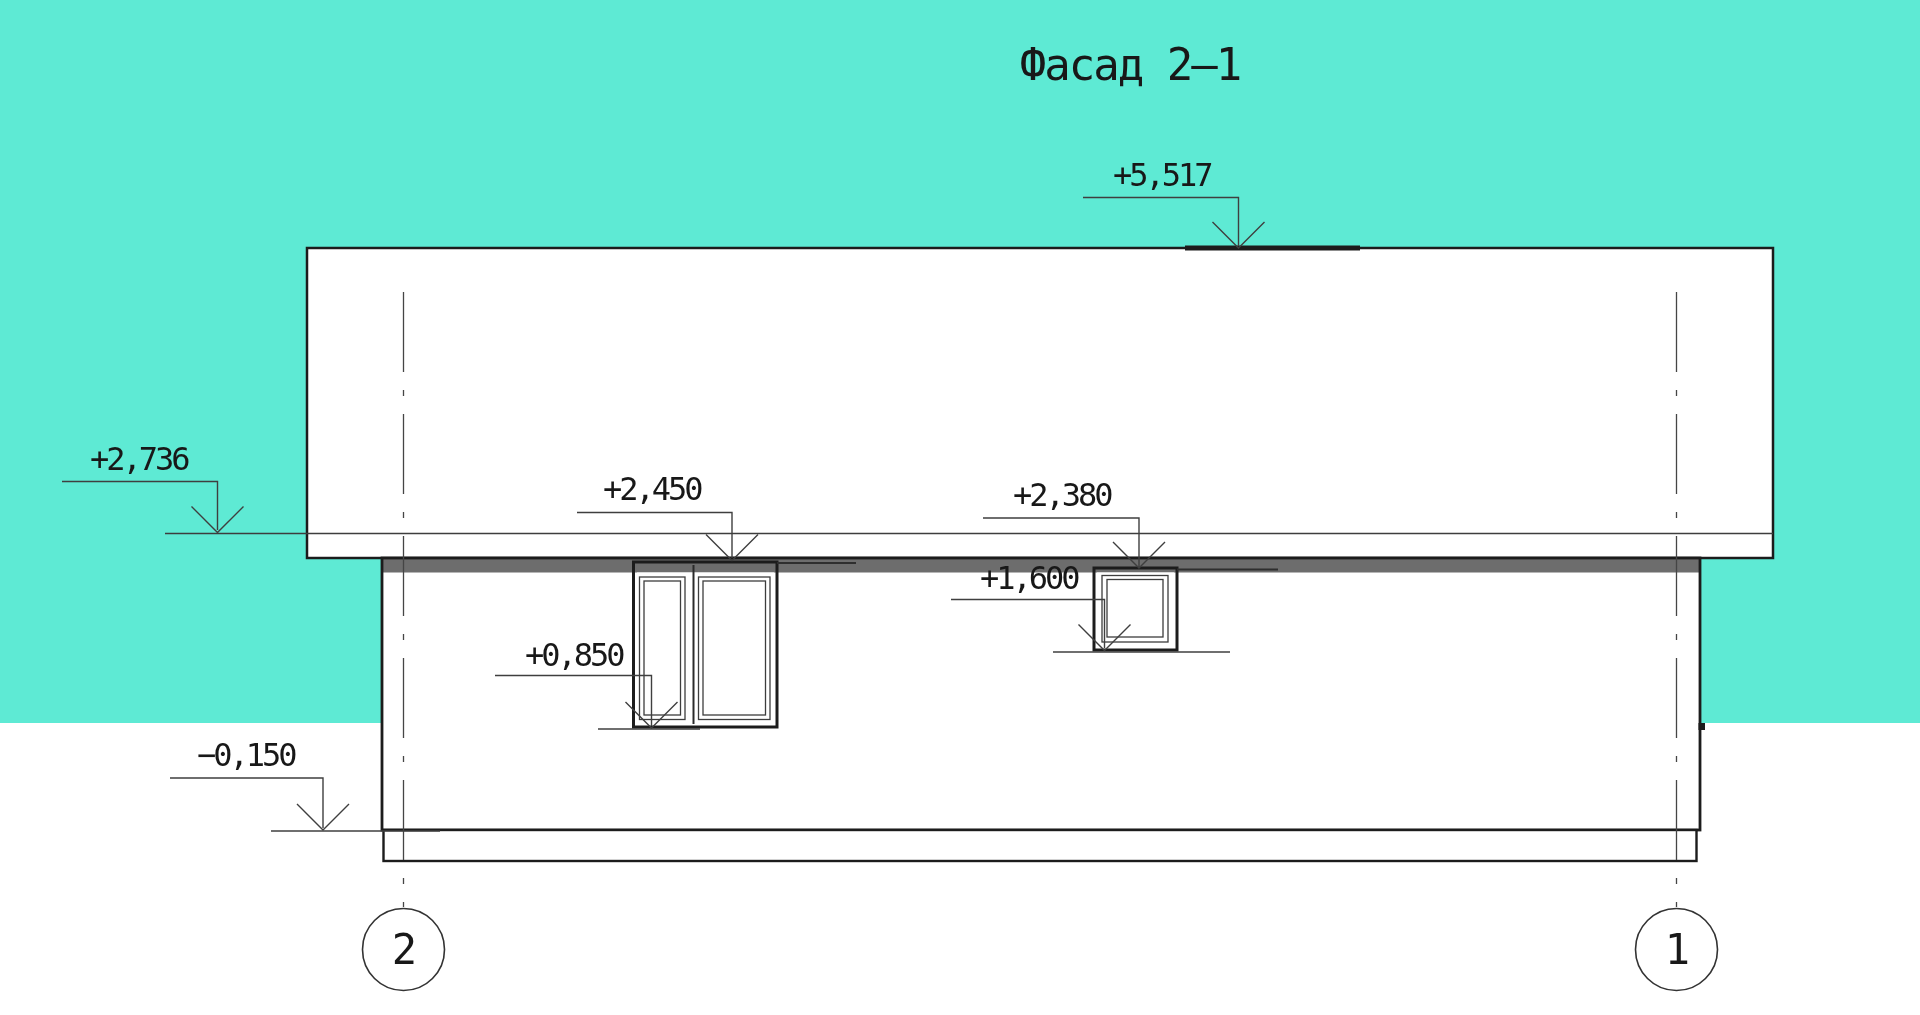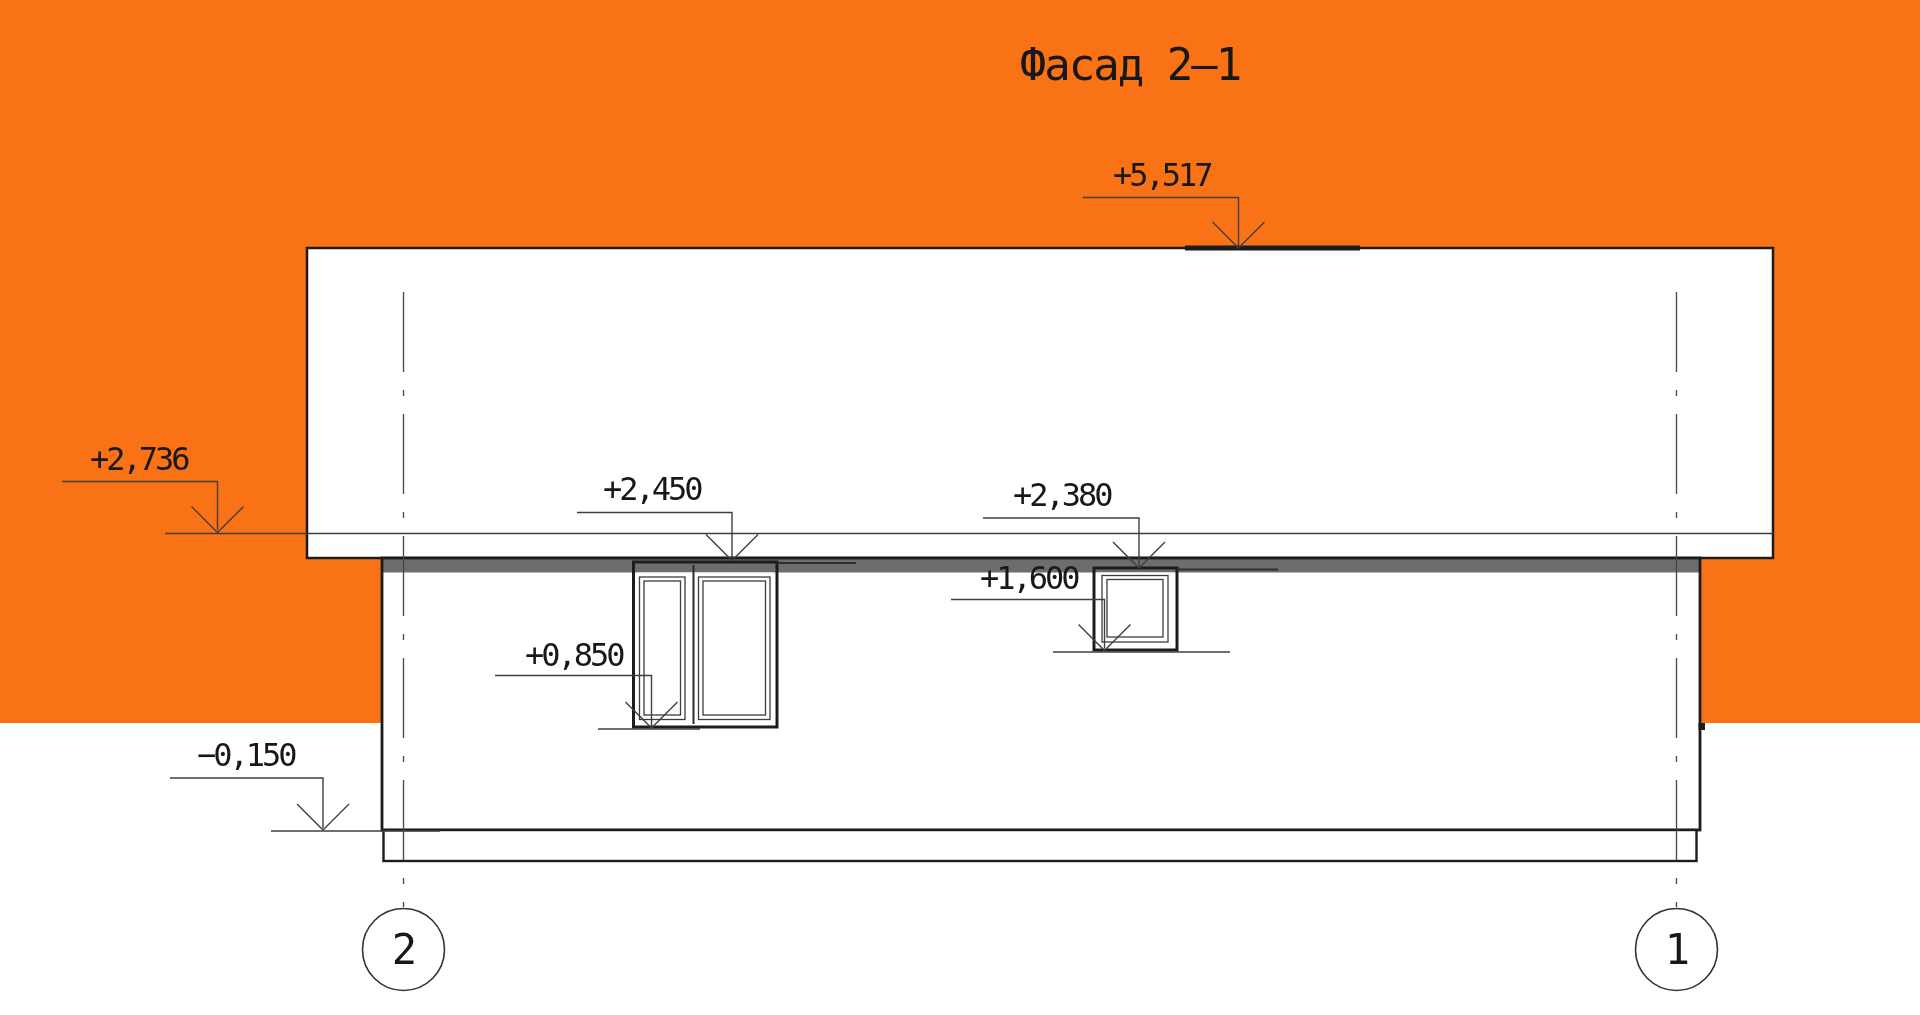--- a/index.html
+++ b/index.html
@@ -8,21 +8,21 @@
     background: #ffffff;
     width: 1920px;
     height: 1015px;
     overflow: hidden;
     font-family: "DejaVu Sans Mono", "Liberation Mono", monospace;
   }
   .stage {
     position: relative;
     width: 1920px;
     height: 723px;
-    background: #f97316;
+    background: #5eead4;
   }
   svg { display: block; }
 
   
   .heavy  { stroke: #1c1c1c; stroke-width: 2.8; fill: none; }
   .roofln { stroke: #1c1c1c; stroke-width: 2.5; fill: #ffffff; }
   .medium { stroke: #2a2a2a; stroke-width: 2;   fill: none; }
   .thin   { stroke: #3d3d3d; stroke-width: 1.3; fill: none; }
   .leader { stroke: #3f3f3f; stroke-width: 1.4; fill: none; }
   .lvl    { stroke: #2e2e2e; stroke-width: 1.9; fill: none; }

